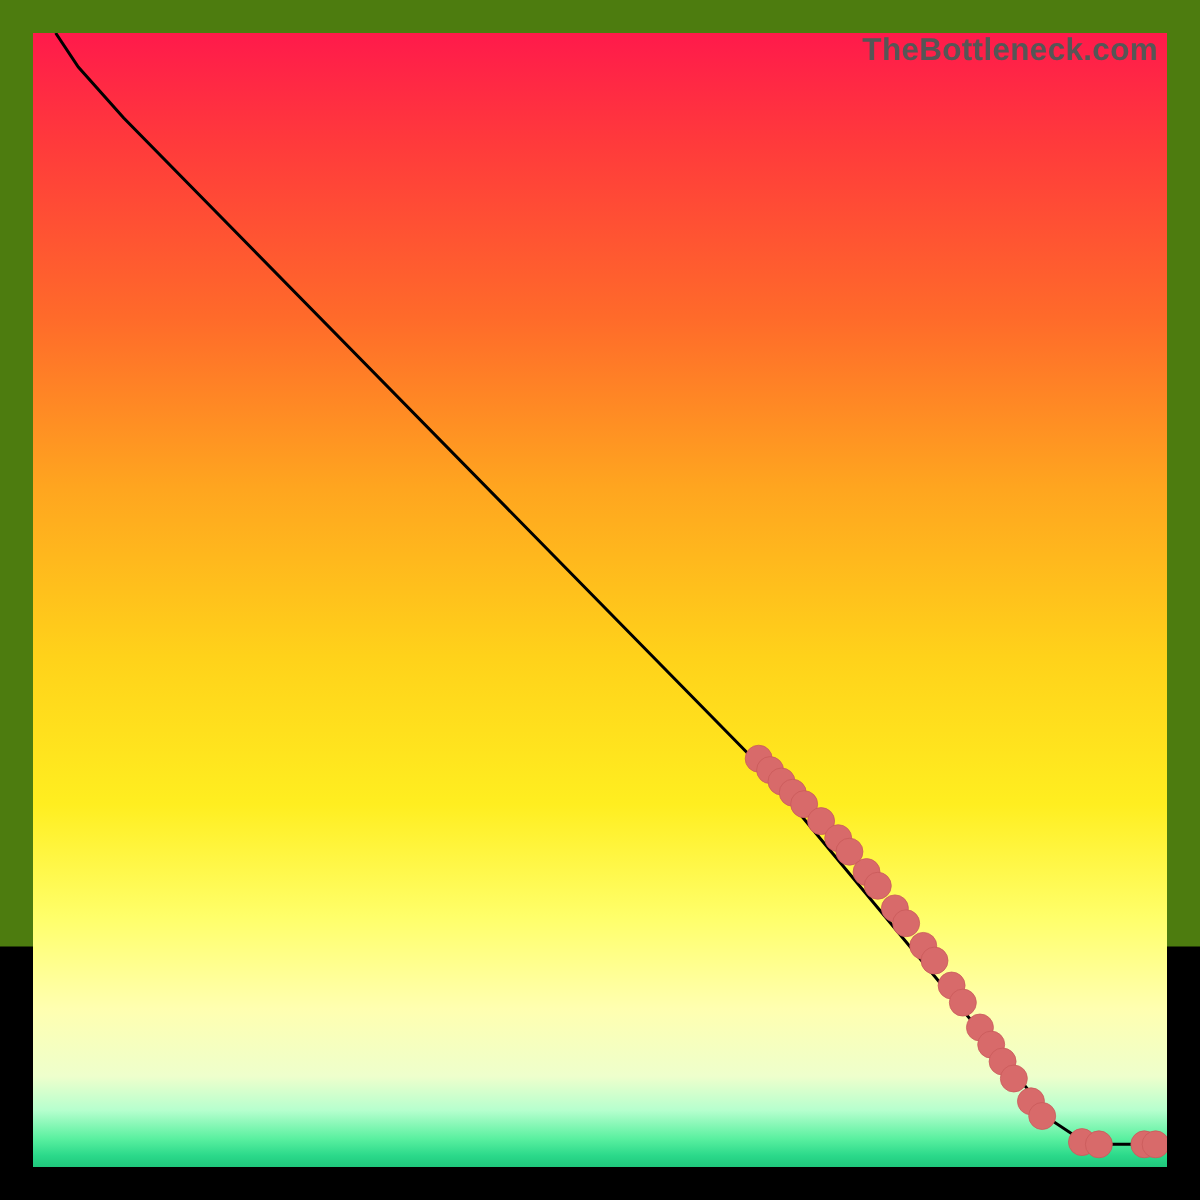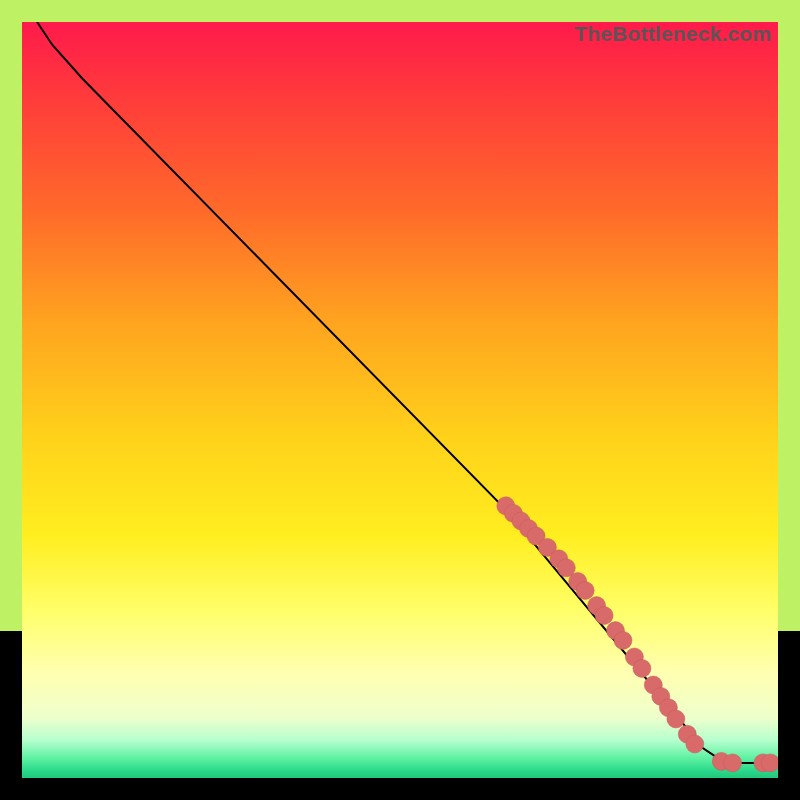--- a/index.html
+++ b/index.html
@@ -1,21 +1,21 @@
 <!DOCTYPE html>
 <html><head>
 <meta charset="utf-8">
 <style>
   * { margin: 0; padding: 0; box-sizing: border-box; }
   html, body { width: 800px; height: 800px; overflow: hidden; background: #000; }
   .stage {
     position: relative;
     width: 800px;
     height: 631px;
-    background: #bef264;
+    background: #4d7c0f;
   }
   .plot {
     position: absolute;
     left: 22px;
     top: 22px;
     width: 756px;
     height: 756px;
     background: linear-gradient(to bottom,
       #ff1a4b 0%,
       #ff3b3b 10%,

